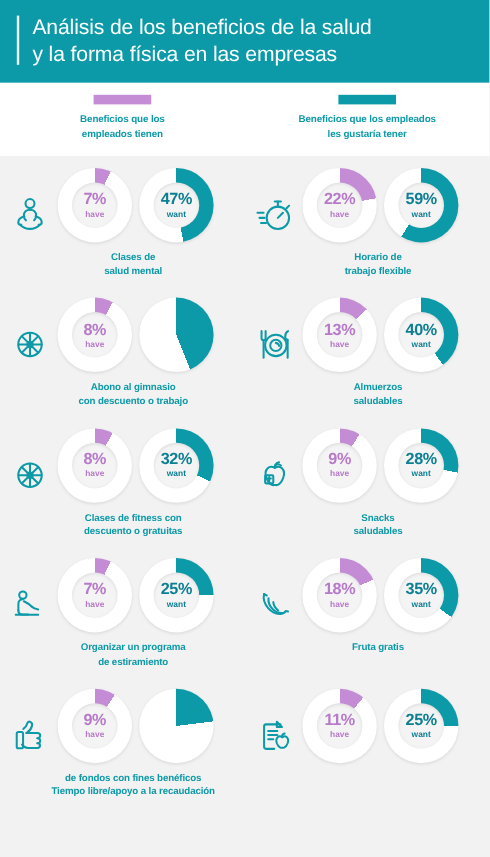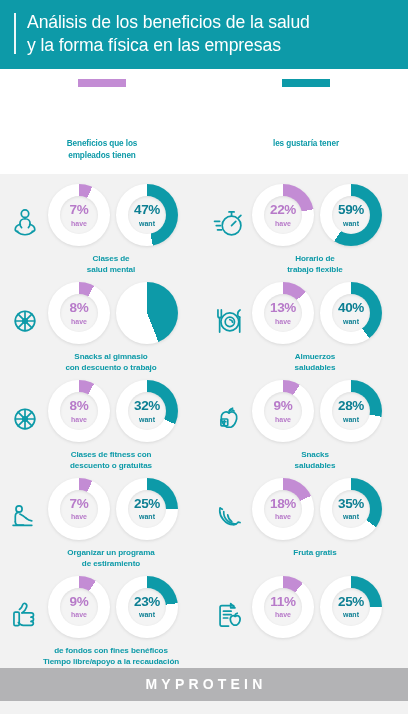--- a/index.html
+++ b/index.html
@@ -43,21 +43,20 @@
   .legend {
     background: #ffffff;
     flex: 0 0 auto;
     display: flex;
     padding: 10px 0 12px 0;
   }
   .legend-col {
     flex: 1 1 50%;
     display: flex; flex-direction: column;
     align-items: center;
-    gap: 44px;
   }
   .legend-swatch {
     width: 48px; height: 8px;
     margin-bottom: 7px;
   }
   .legend-swatch.have { background: #c38cd4; }
   .legend-swatch.want { background: #0d9aa8; }
   .legend-text {
     color: #0d9aa8;
     font-size: 8.2px;
@@ -187,20 +186,21 @@
     <div class="legend-col">
       <div class="legend-swatch have"></div>
       <div class="legend-text">
         <span>Beneficios que los</span>
         <span>empleados tienen</span>
       </div>
     </div>
     <div class="legend-col">
       <div class="legend-swatch want"></div>
       <div class="legend-text">
+        <span>Beneficios que los empleados</span>
         <span>les gustaría tener</span>
       </div>
     </div>
   </div>
 
   <div class="grid" id="grid">
       <div class="row">
         <div class="cell">
           <div class="cell-icon">
             <svg viewBox="0 0 40 40" fill="none" stroke="currentColor" stroke-width="2" stroke-linecap="round" stroke-linejoin="round">
@@ -286,21 +286,21 @@
               <div class="hole">
                 <div class="pct">8%</div>
                 <div class="sub">have</div>
               </div>
             </div>
             <div class="donut want">
               <div class="ring" style="background: conic-gradient(from 0deg, #0d9aa8 0deg 158.4deg, #ffffff 158.4deg 360deg);"></div>
             </div>
           </div>
           <div class="cell-label">
-            <span>Snacks al gimnasio</span>
+            <span>Abono al gimnasio</span>
             <span>con descuento o trabajo</span>
           </div>
         </div>
         <div class="cell">
           <div class="cell-icon">
             <svg viewBox="0 0 40 40" fill="none" stroke="currentColor" stroke-width="2" stroke-linecap="round" stroke-linejoin="round">
               <circle cx="21" cy="21" r="10.5"></circle>
               <circle cx="21" cy="21" r="5.5"></circle>
               <path d="M21 18.5c1.8.3 3 1.4 3.2 3"></path>
               <path d="M7 7v7c0 1.2.9 2 2 2s2-.8 2-2V7"></path>
@@ -474,24 +474,20 @@
           <div class="donuts">
             <div class="donut have">
               <div class="ring" style="background: conic-gradient(from 0deg, #c38cd4 0deg 32.4deg, #ffffff 32.4deg 360deg);"></div>
               <div class="hole">
                 <div class="pct">9%</div>
                 <div class="sub">have</div>
               </div>
             </div>
             <div class="donut want">
               <div class="ring" style="background: conic-gradient(from 0deg, #0d9aa8 0deg 82.8deg, #ffffff 82.8deg 360deg);"></div>
-              <div class="hole">
-                <div class="pct">23%</div>
-                <div class="sub">want</div>
-              </div>
             </div>
           </div>
           <div class="cell-label">
             <span>de fondos con fines benéficos</span>
             <span>Tiempo libre/apoyo a la recaudación</span>
           </div>
         </div>
         <div class="cell">
           <div class="cell-icon">
             <svg viewBox="0 0 40 40" fill="none" stroke="currentColor" stroke-width="2" stroke-linecap="round" stroke-linejoin="round">
@@ -515,17 +511,14 @@
               <div class="hole">
                 <div class="pct">25%</div>
                 <div class="sub">want</div>
               </div>
             </div>
           </div>
         </div>
       </div>
     </div>
 
-  <div class="footer">
-    <div class="footer-logo">MYPROTEIN</div>
-  </div>
 
 </div>
 
 </body></html>

